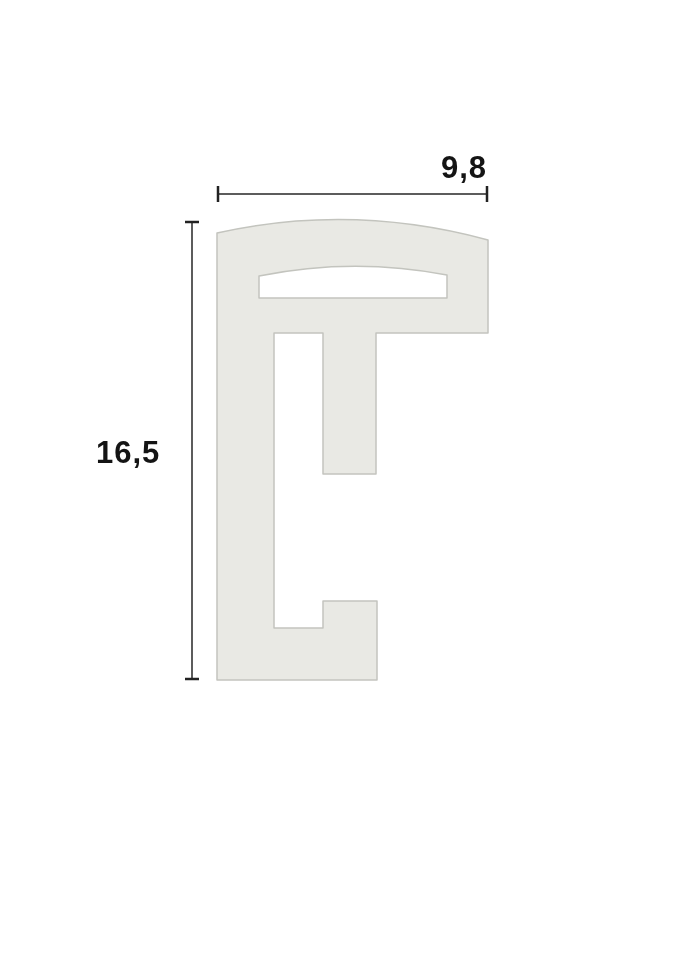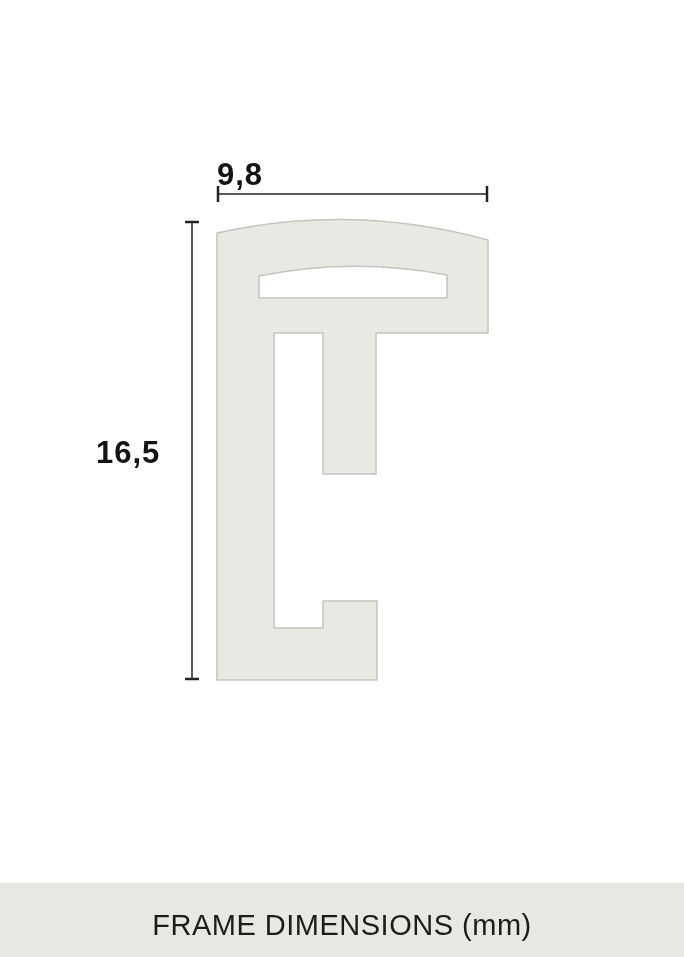--- a/index.html
+++ b/index.html
@@ -39,22 +39,22 @@
     position: absolute;
     color: var(--label-text, #141414);
     font-size: 31px;
     font-weight: 700;
     letter-spacing: 1px;
     line-height: 1;
   }
   .dim-label.width {
     left: 217px;
     width: 270px;
-    top: 159px;
-    text-align: left;
+    top: 152px;
+    text-align: right;
   }
   .dim-label.height {
     left: 96px;
     width: 84px;
     top: 437px;
   }
   .caption-band {
     position: absolute;
     left: 0;
     bottom: 0;
@@ -111,17 +111,14 @@
       <line class="dim-line" x1="192" y1="222" x2="192" y2="679"></line>
       <line class="dim-tick" x1="185" y1="222" x2="199" y2="222"></line>
       <line class="dim-tick" x1="185" y1="679" x2="199" y2="679"></line>
     </g>
   </svg>
 
   <div class="dim-label width">9,8</div>
 
   <div class="dim-label height">16,5</div>
 
-  <div class="caption-band">
-    <span>FRAME DIMENSIONS (mm)</span>
-  </div>
 
 </div>
 
 </body></html>

